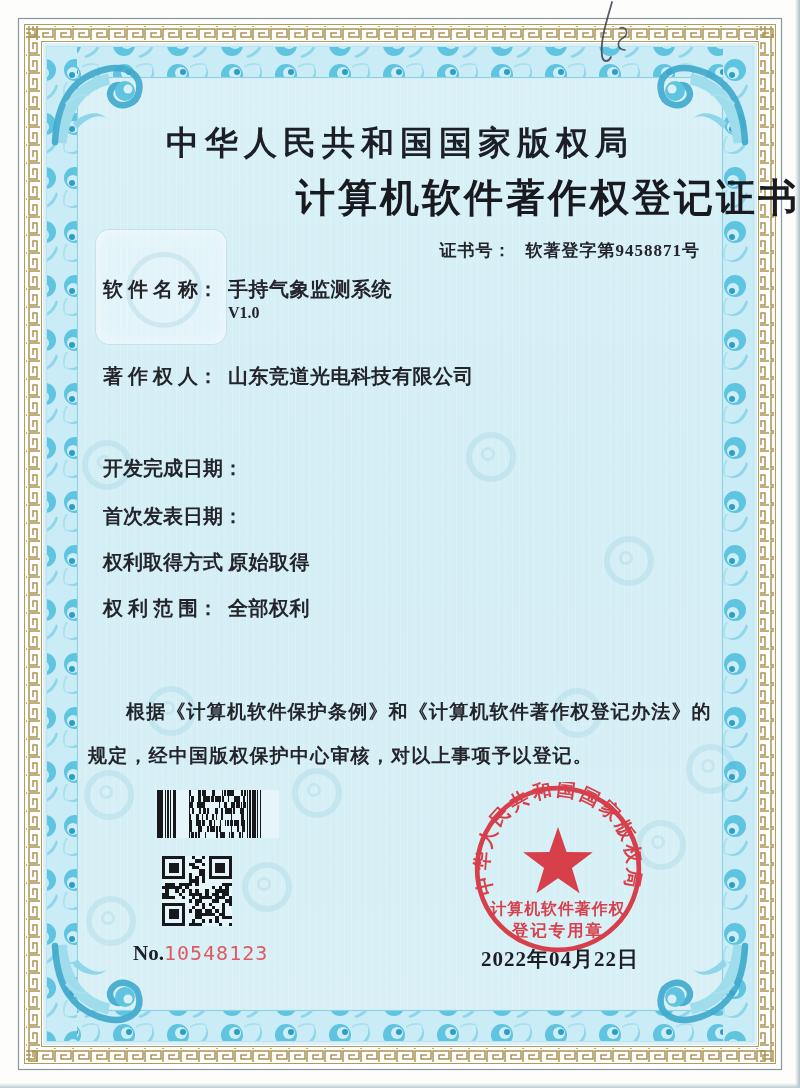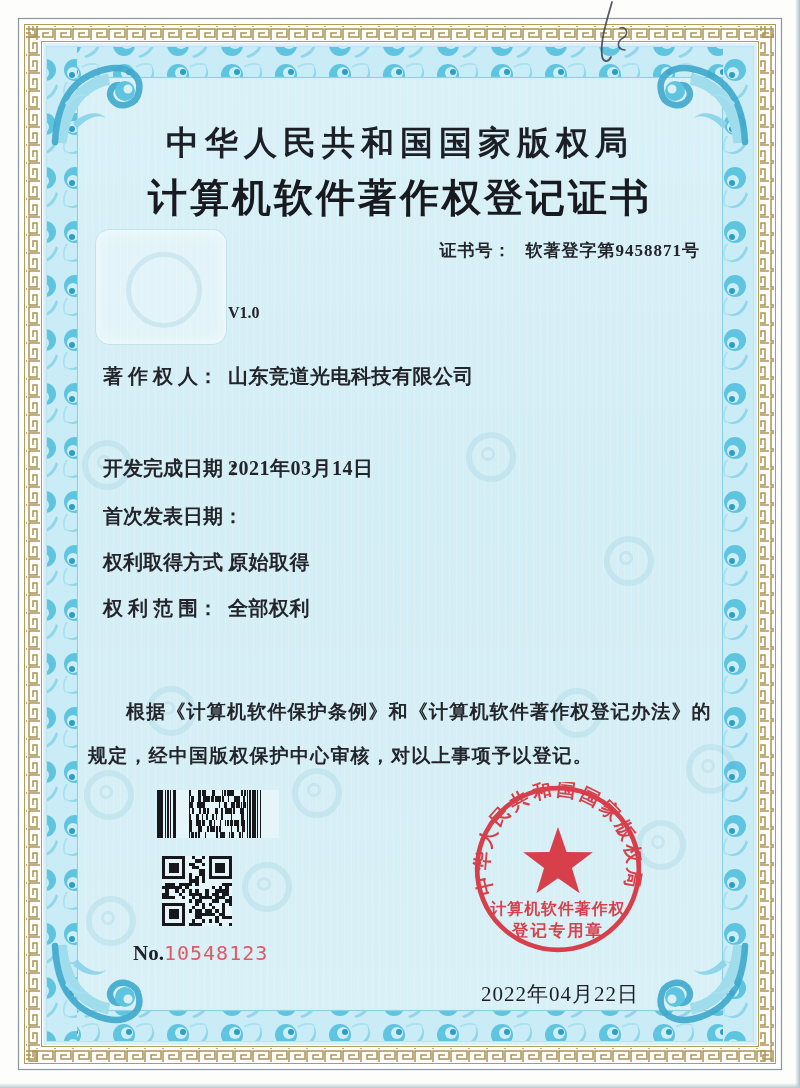--- a/index.html
+++ b/index.html
@@ -25,21 +25,21 @@
   .edge-right{position:absolute;right:0;top:0;width:5px;height:100%;
     background:linear-gradient(90deg,rgba(150,170,178,0),#aebfc6);}
   .edge-bottom{position:absolute;left:0;bottom:0;width:100%;height:5px;
     background:linear-gradient(180deg,rgba(150,170,178,0),#b9cdd3);}
   
   .authority{
     position:absolute;left:0;top:121px;width:800px;text-align:center;
     font-size:33px;font-weight:700;letter-spacing:6px;color:#1d1f26;
   }
   .cert-title{
-    position:absolute;left:0;top:171px;width:800px;text-align:center;
+    position:absolute;left:0;top:171px;width:800px;text-align:right;
     font-size:39px;font-weight:800;letter-spacing:3px;color:#181a20;
   }
   .certno{
     position:absolute;right:100px;top:239px;
     font-size:17px;font-weight:700;color:#23252b;letter-spacing:1px;
   }
   .certno .sep{display:inline-block;width:14px;}
   .frow{position:absolute;left:103px;display:flex;align-items:flex-start;
     font-size:20px;color:#23252b;}
   .frow .lbl{width:125px;font-weight:700;white-space:pre;flex:none;}
@@ -47,21 +47,21 @@
   .val2{position:absolute;left:228px;font-size:16px;font-weight:600;color:#23252b;}
   .statement{
     position:absolute;left:88px;top:690px;width:624px;
     font-size:19px;line-height:44px;letter-spacing:1.2px;
     text-indent:2em;color:#23252b;font-weight:600;
   }
   .serial{position:absolute;left:133px;top:941px;font-size:21px;color:#20222a;font-weight:600;}
   .serial .num{color:#e25864;font-family:"DejaVu Sans Mono","Liberation Mono",monospace;
     font-weight:400;letter-spacing:1px;margin-left:0;font-size:20px;}
   .issue-date{position:absolute;left:470px;top:945px;width:180px;text-align:center;
-    font-size:21px;font-weight:400;color:#1c1e24;letter-spacing:1px;margin-top:35px;}
+    font-size:21px;font-weight:700;color:#1c1e24;letter-spacing:1px;}
   
   .barcode-box{position:absolute;left:157px;top:790px;}
   .qr-box{position:absolute;left:162px;top:856px;}
   
   .seal{position:absolute;left:471px;top:782px;width:174px;height:174px;opacity:.93;}
   
   .wm{position:absolute;width:38px;height:38px;border-radius:50%;
     border:6px solid rgba(70,160,195,.13);}
   .wm::after{content:"";position:absolute;left:9px;top:9px;width:8px;height:8px;
     border-radius:50%;border:3px solid rgba(70,160,195,.12);}
@@ -149,28 +149,31 @@
   <div class="wm" style="left:686px;top:744px"></div>
 
   <div class="emboss">
       <div class="ring"></div>
     </div>
 
   <div class="authority">中华人民共和国国家版权局</div>
   <div class="cert-title">计算机软件著作权登记证书</div>
   <div class="certno"><span>证书号：</span><span class="sep"></span><span>软著登字第9458871号</span></div>
 
+  <div class="frow" style="top:276px">
+    <span class="lbl">软 件 名 称：</span>
+    <span class="val">手持气象监测系统</span>
+  </div>
   <div class="val2" style="top:304px">V1.0</div>
   <div class="frow" style="top:363px">
     <span class="lbl">著 作 权 人：</span>
     <span class="val">山东竞道光电科技有限公司</span>
   </div>
   <div class="frow" style="top:455px">
     <span class="lbl">开发完成日期：</span>
-    <span class="val">2021年03月14日</span>
   </div>
   <div class="frow" style="top:503px">
     <span class="lbl">首次发表日期：</span>
   </div>
   <div class="frow" style="top:549px">
     <span class="lbl">权利取得方式：</span>
     <span class="val">原始取得</span>
   </div>
   <div class="frow" style="top:595px">
     <span class="lbl">权 利 范 围：</span>

